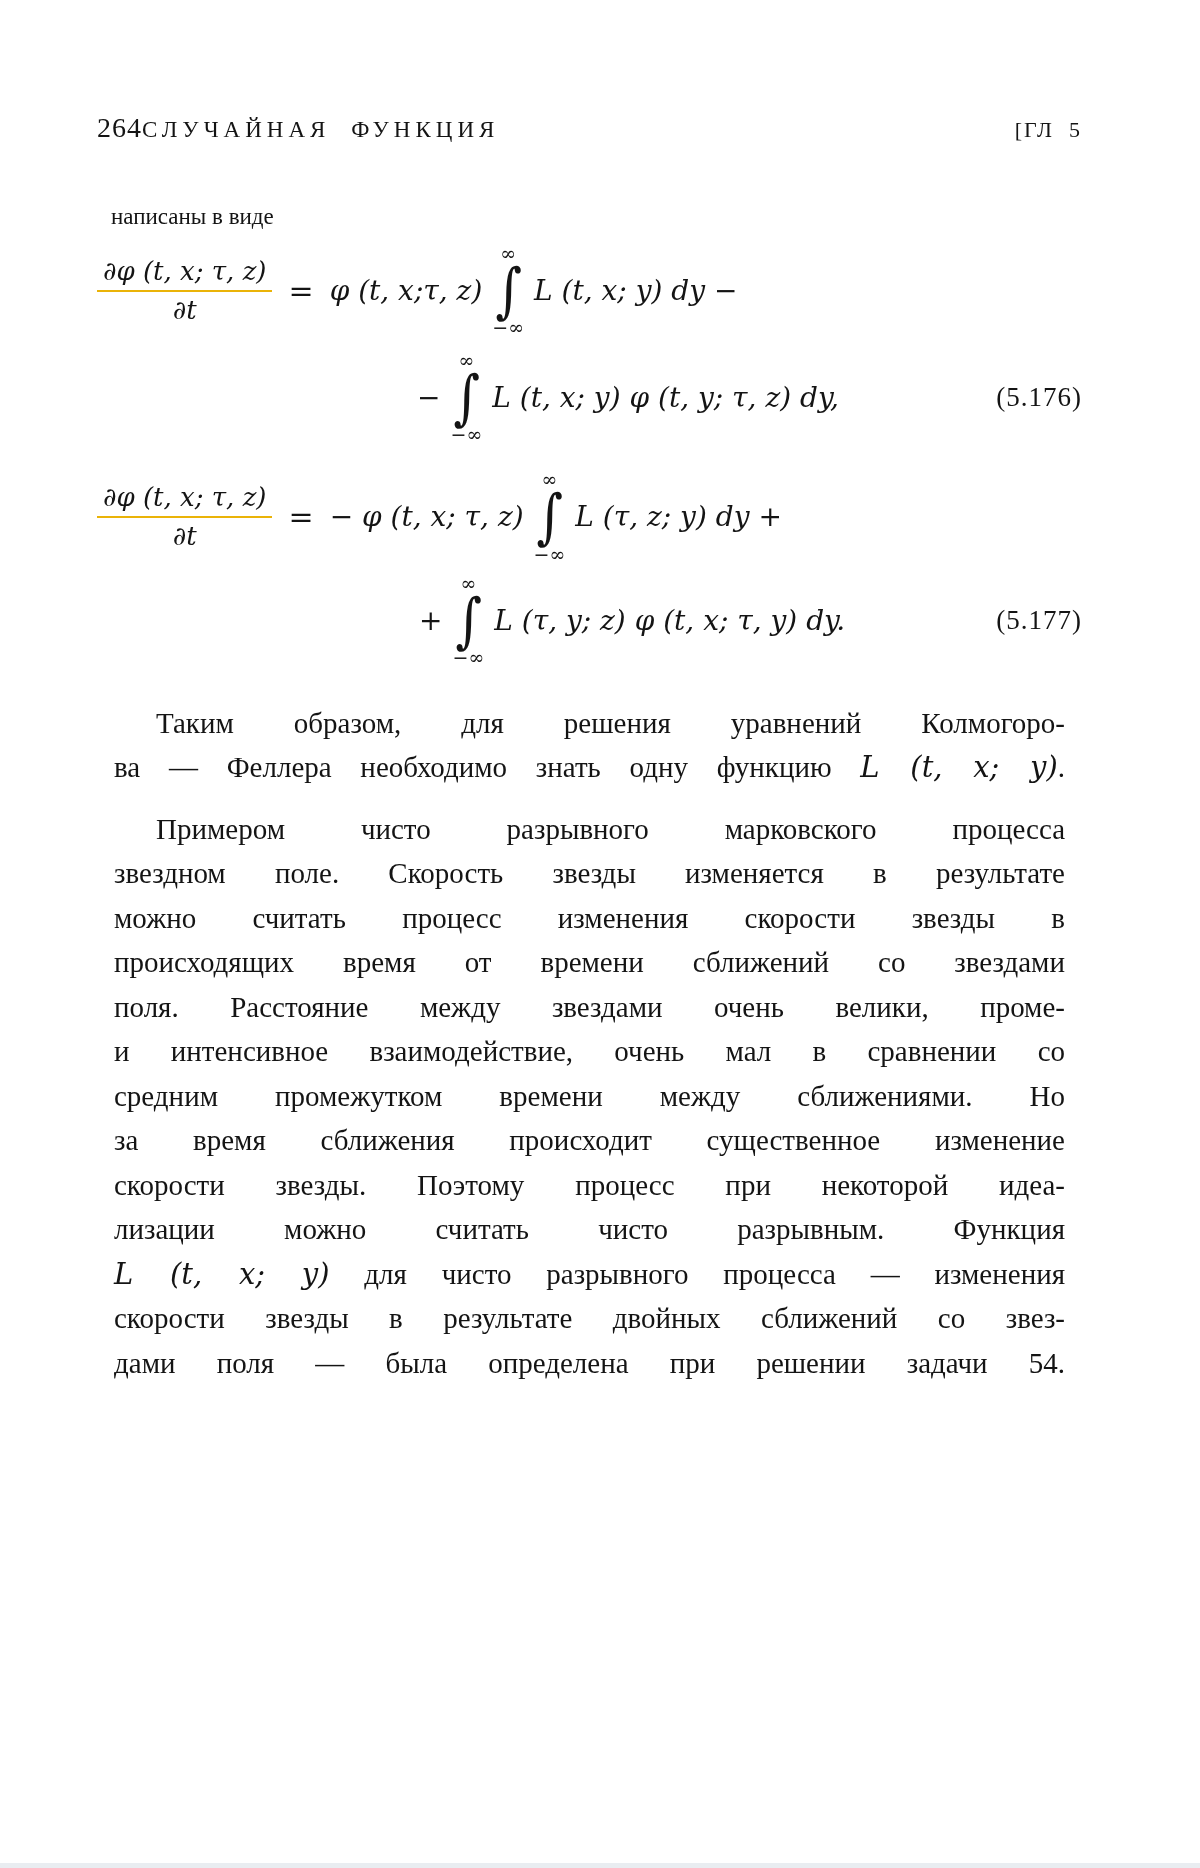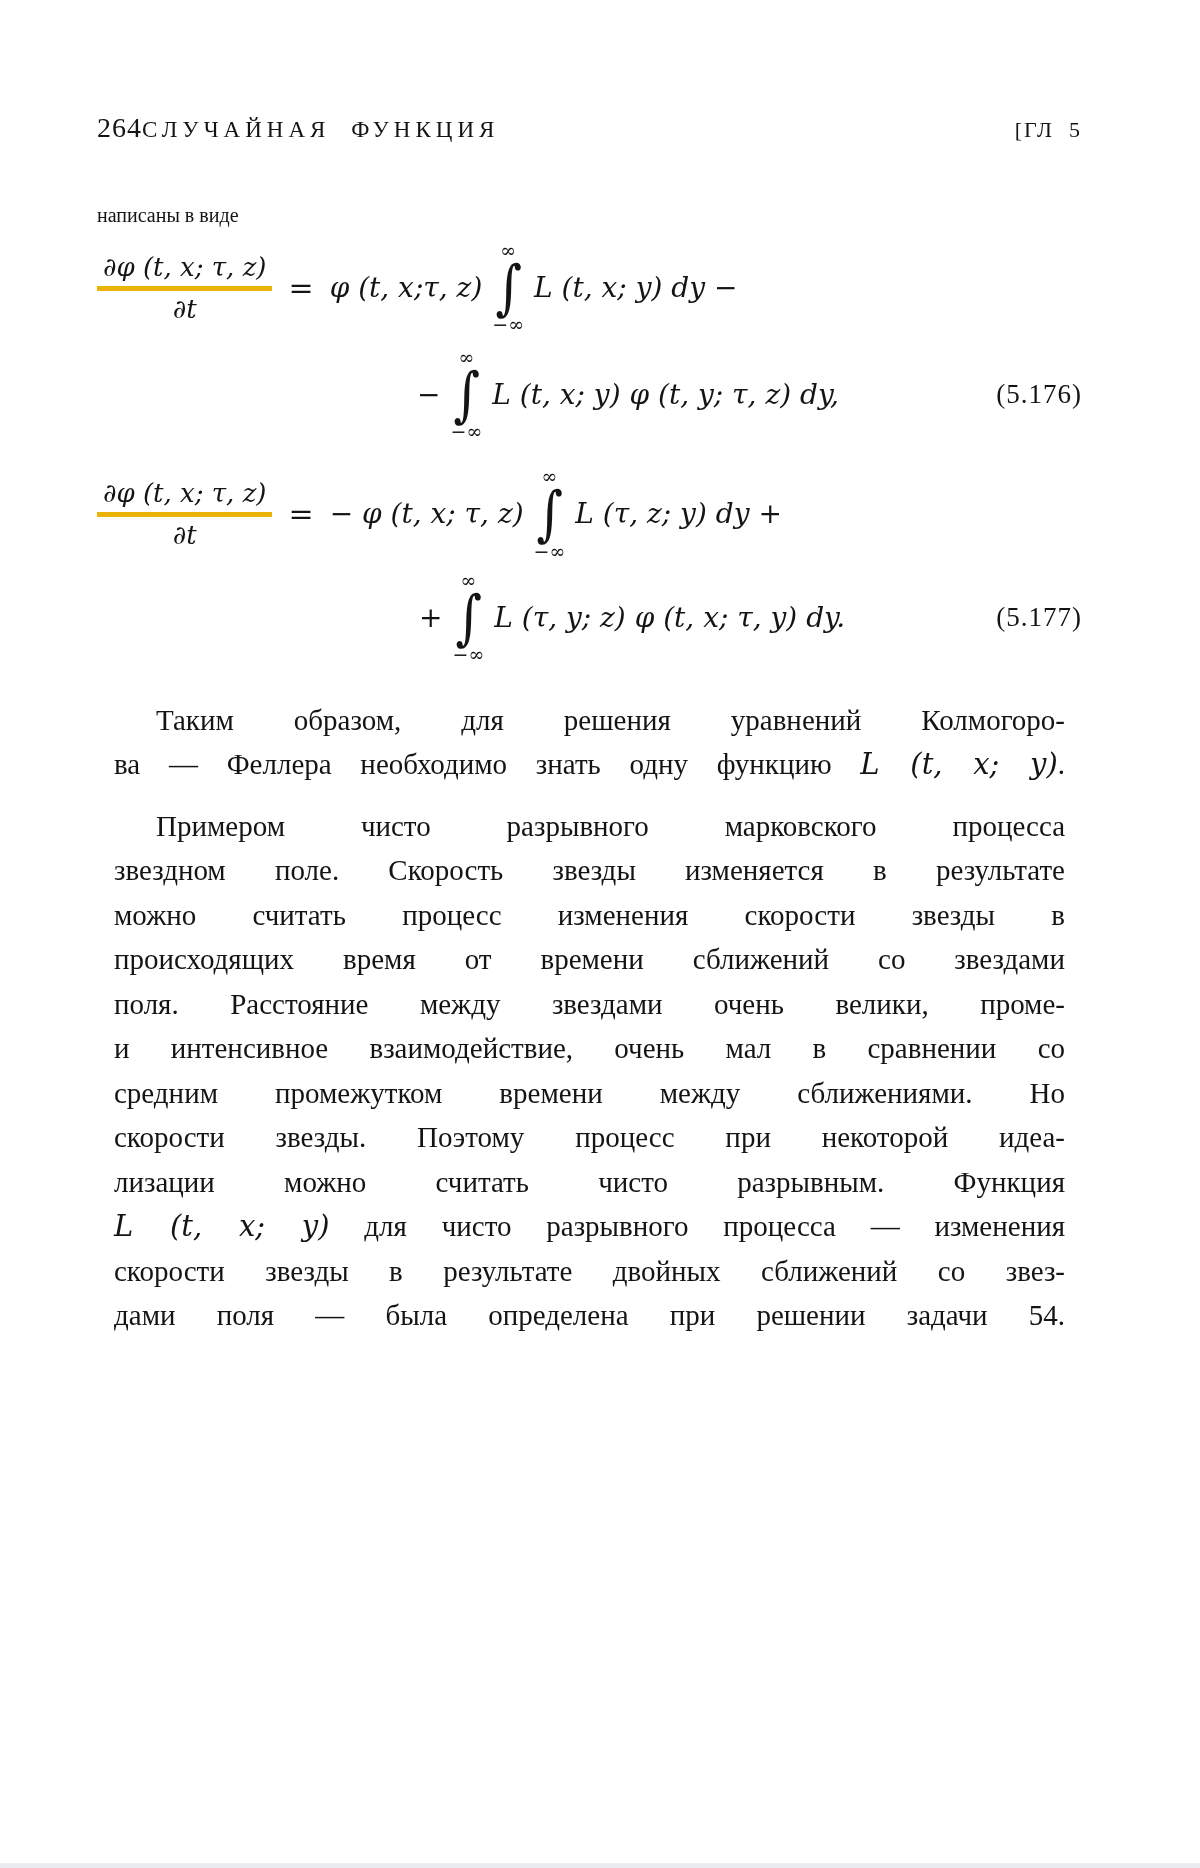--- a/index.html
+++ b/index.html
@@ -25,40 +25,41 @@
   .run-title {
     flex: 1; text-align: left;
     font-size: 23px; letter-spacing: 5px;
     word-spacing: 10px;
   }
   .chap-label { font-size: 22px; letter-spacing: 2px; white-space: pre; }
 
   
   .intro {
     margin-top: 60px;
-    font-size: 20px;
+    font-size: 23px;
+    margin-left: 14px;
   }
 
   
   .equation { font-family: "DejaVu Serif", serif; }
   .eq-row {
     display: flex; align-items: center;
     font-size: 28px; font-style: italic;
   }
   .eq1-rowA { margin-top: 14px; }
   .eq1-rowB { margin-top: 14px; margin-left: 320px; }
   .eq2-rowA { margin-top: 26px; }
   .eq2-rowB { margin-top: 10px; margin-left: 322px; }
 
   .frac {
     display: inline-flex; flex-direction: column;
     text-align: center; vertical-align: middle;
     font-size: 26px;
   }
-  .frac .num { padding: 0 6px 4px 6px; border-bottom: 5px solid #eab308; }
+  .frac .num { padding: 0 6px 4px 6px; border-bottom: 2px solid #eab308; }
   .frac .den { padding-top: 3px; }
 
   .rel { margin: 0 16px; font-style: normal; font-size: 30px; }
 
   .mtext { white-space: pre; }
 
   .integral {
     display: inline-flex; flex-direction: column;
     align-items: center; margin: 0 10px;
     line-height: 1;
@@ -169,20 +170,21 @@
   </div>
 
   <div class="para">
     <div class="line indent">Примером чисто разрывного марковского процесса</div>
     <div class="line">звездном поле. Скорость звезды изменяется в результате</div>
     <div class="line">можно считать процесс изменения скорости звезды в</div>
     <div class="line">происходящих время от времени сближений со звездами</div>
     <div class="line">поля. Расстояние между звездами очень велики, проме-</div>
     <div class="line">и интенсивное взаимодействие, очень мал в сравнении со</div>
     <div class="line">средним промежутком времени между сближениями. Но</div>
+    <div class="line">за время сближения происходит существенное изменение</div>
     <div class="line">скорости звезды. Поэтому процесс при некоторой идеа-</div>
     <div class="line">лизации можно считать чисто разрывным. Функция</div>
     <div class="line"><span class="imath">L (t, x; y)</span><span> для чисто разрывного процесса — изменения</span></div>
     <div class="line">скорости звезды в результате двойных сближений со звез-</div>
     <div class="line">дами поля — была определена при решении задачи 54.</div>
   </div>
 
   <div class="scan-edge"></div>
 </div>
 

